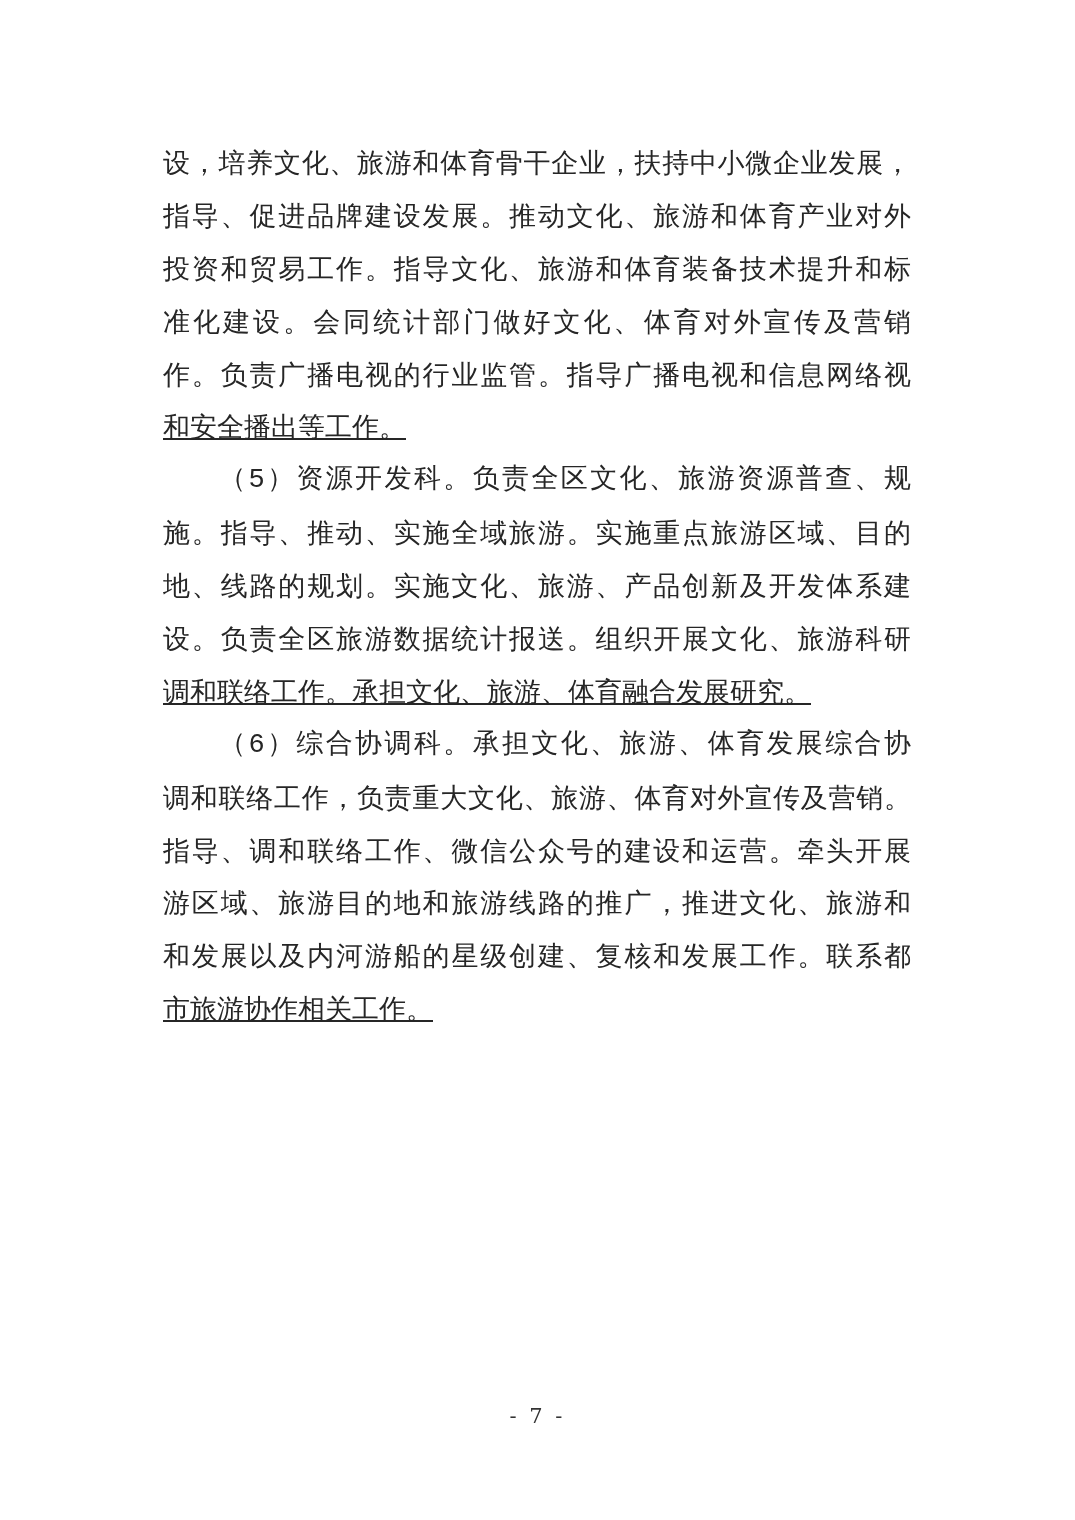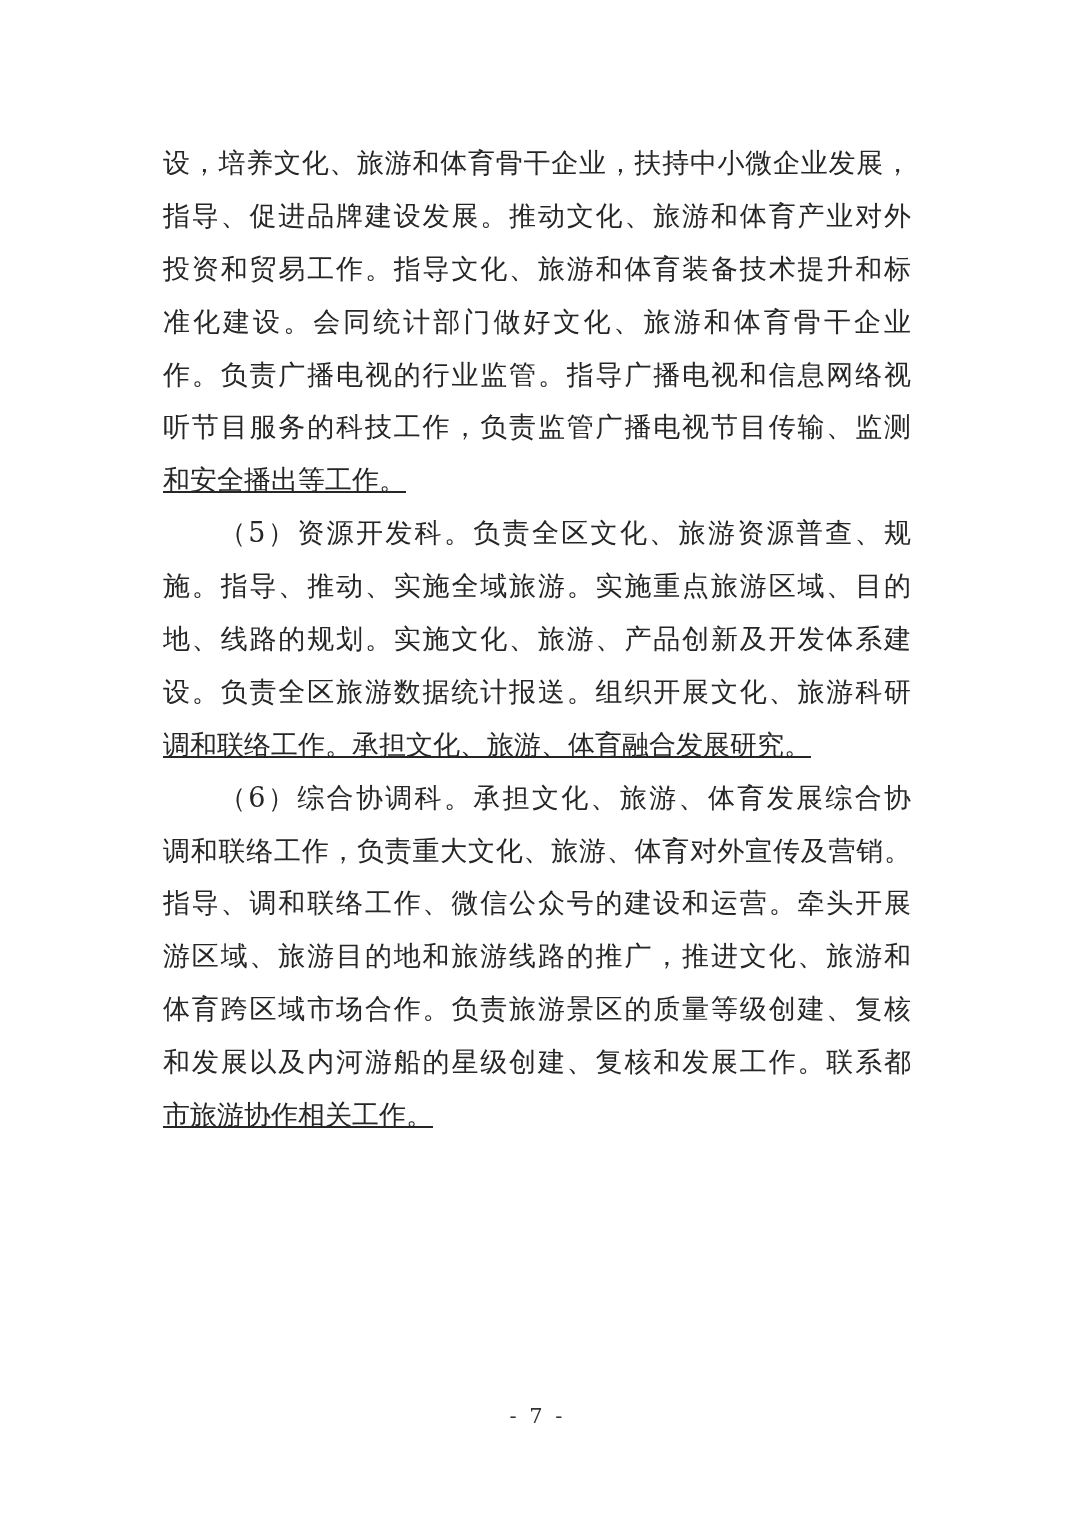--- a/index.html
+++ b/index.html
@@ -27,20 +27,21 @@
     font-size: 27px;
     color: #262626;
     text-align: justify;
     text-align-last: justify;
     text-justify: inter-character;
     overflow: hidden;
     white-space: normal;
   }
   .line.indent {
     text-indent: 56px;
+    font-family: Liberation Mono, monospace;
   }
   .line.para-end {
     text-align: left;
     text-align-last: left;
     text-decoration: underline;
   }
   .footer {
     position: absolute;
     left: 0;
     right: 0;
@@ -55,33 +56,31 @@
 </style>
 </head>
 <body>
 
 <main class="page">
 
   <section class="text-block">
     <div class="line">设，培养文化、旅游和体育骨干企业，扶持中小微企业发展，</div>
     <div class="line">指导、促进品牌建设发展。推动文化、旅游和体育产业对外</div>
     <div class="line">投资和贸易工作。指导文化、旅游和体育装备技术提升和标</div>
-    <div class="line">准化建设。会同统计部门做好文化、旅游和体育骨干企业</div>
+    <div class="line">准化建设。会同统计部门做好文化、体育对外宣传及营销</div>
     <div class="line">作。负责广播电视的行业监管。指导广播电视和信息网络视</div>
-    <div class="line">听节目服务的科技工作，负责监管广播电视节目传输、监测</div>
     <div class="line para-end">和安全播出等工作。</div>
     <div class="line indent">（5）资源开发科。负责全区文化、旅游资源普查、规</div>
     <div class="line">施。指导、推动、实施全域旅游。实施重点旅游区域、目的</div>
     <div class="line">地、线路的规划。实施文化、旅游、产品创新及开发体系建</div>
     <div class="line">设。负责全区旅游数据统计报送。组织开展文化、旅游科研</div>
     <div class="line para-end">调和联络工作。承担文化、旅游、体育融合发展研究。</div>
     <div class="line indent">（6）综合协调科。承担文化、旅游、体育发展综合协</div>
     <div class="line">调和联络工作，负责重大文化、旅游、体育对外宣传及营销。</div>
     <div class="line">指导、调和联络工作、微信公众号的建设和运营。牵头开展</div>
     <div class="line">游区域、旅游目的地和旅游线路的推广，推进文化、旅游和</div>
-    <div class="line">体育跨区域市场合作。负责旅游景区的质量等级创建、复核</div>
     <div class="line">和发展以及内河游船的星级创建、复核和发展工作。联系都</div>
     <div class="line para-end">市旅游协作相关工作。</div>
   </section>
 
   <footer class="footer">- 7 -</footer>
 
 </main>
 
 </body></html>

